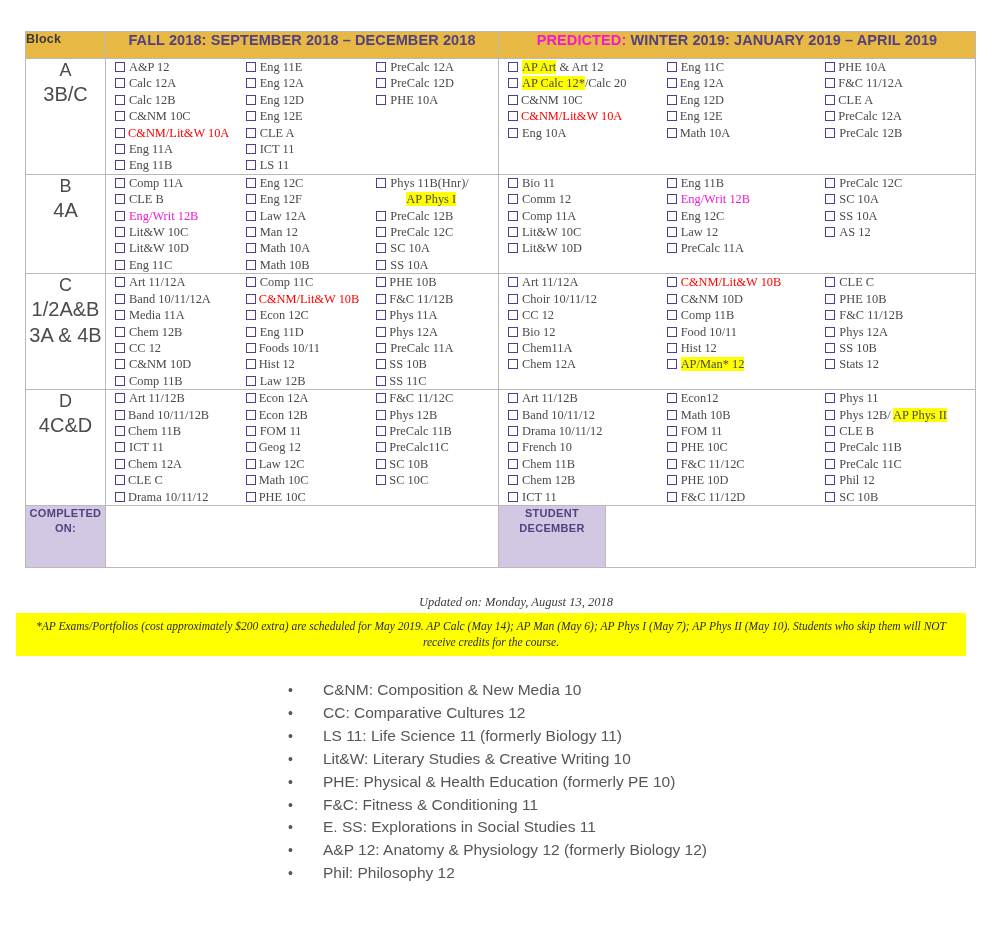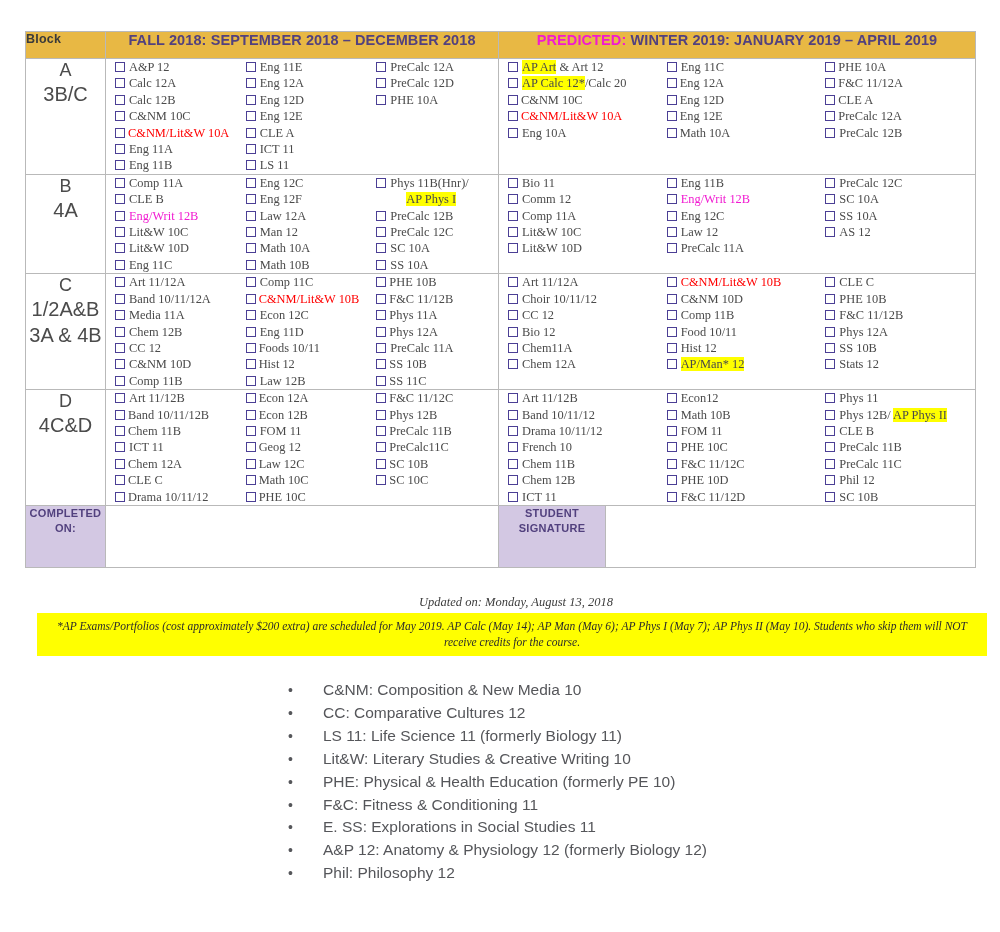--- a/index.html
+++ b/index.html
@@ -100,21 +100,21 @@
     position: absolute;
     left: 16px; top: 595px; width: 1000px;
     text-align: center;
     font-family: "Liberation Serif", serif;
     font-style: italic;
     font-size: 12.5px;
     color: #3c3c3c;
   }
   .apnote {
     position: absolute;
-    left: 37px; top: 613px; width: 950px;
+    left: 16px; top: 613px; width: 950px;
     background: #ffff00;
     color: #2b2b2b;
     font-family: "Liberation Serif", serif;
     font-style: italic;
     font-size: 11.5px;
     line-height: 1.42;
     text-align: center;
     padding: 5px 10px;
   }
 
@@ -830,21 +830,21 @@
                 </div>
               </div>
             </div>
           </td>
         </tr>
       </tbody>
     <tfoot>
       <tr>
         <td class="lav" style="height:62px">COMPLETED ON:</td>
         <td class="blank"></td>
-        <td class="lav">STUDENT SIGNATURE</td>
+        <td class="lav">STUDENT DECEMBER</td>
         <td class="blank"></td>
       </tr>
     </tfoot>
   </table>
 
   <div class="updated">Updated on: Monday, August 13, 2018</div>
 
   <div class="apnote">*AP Exams/Portfolios (cost approximately $200 extra) are scheduled for May 2019. AP Calc (May 14); AP Man (May 6); AP Phys I (May 7); AP Phys II (May 10). Students who skip them will NOT receive credits for the course.</div>
 
   <div class="legend" id="legend">

